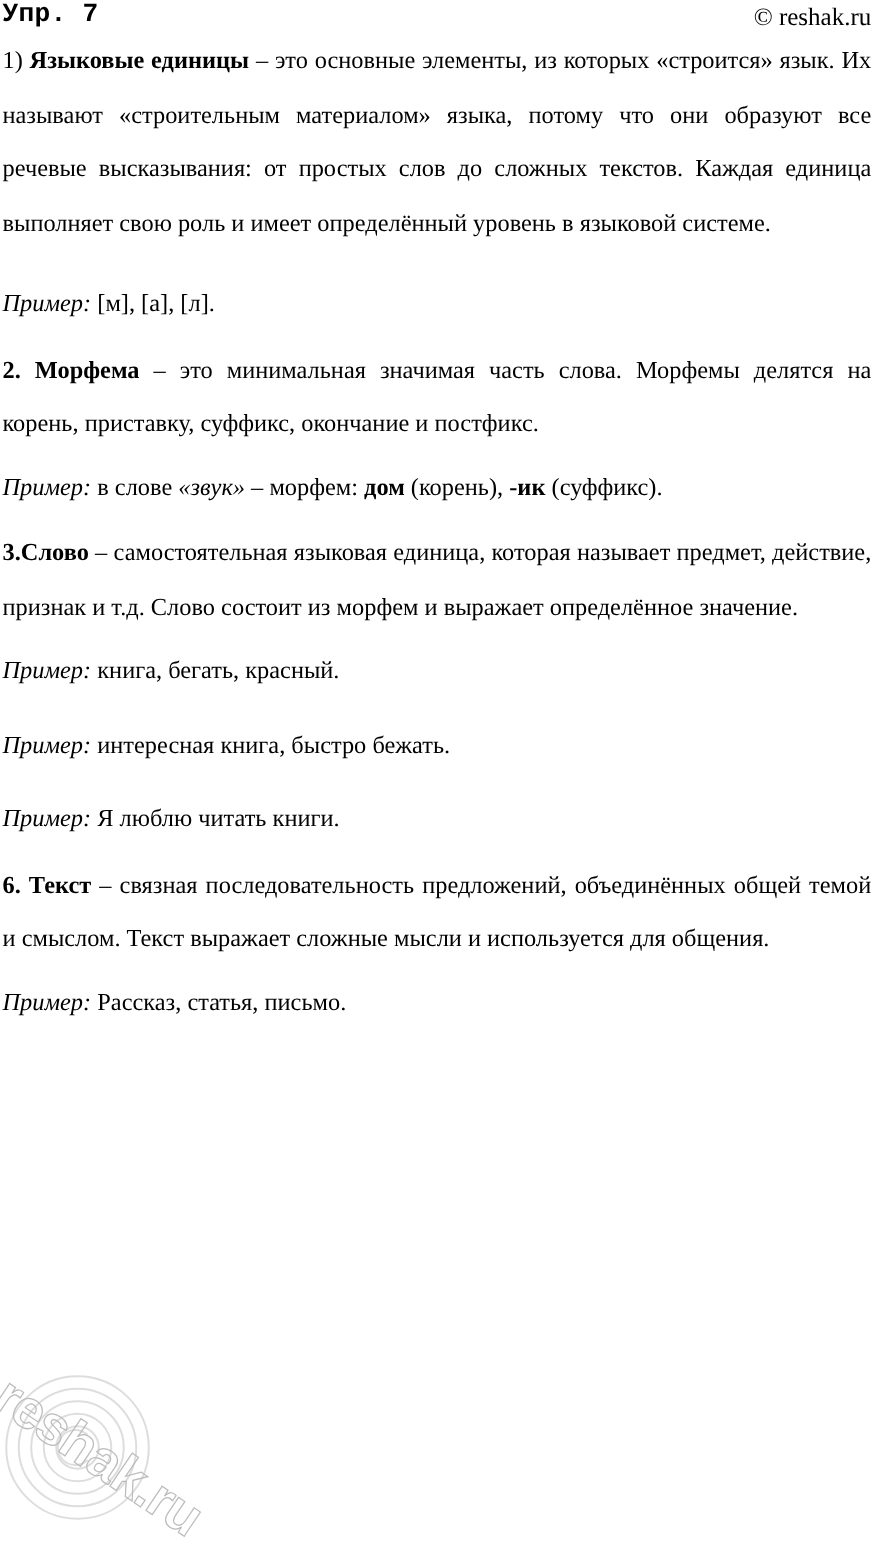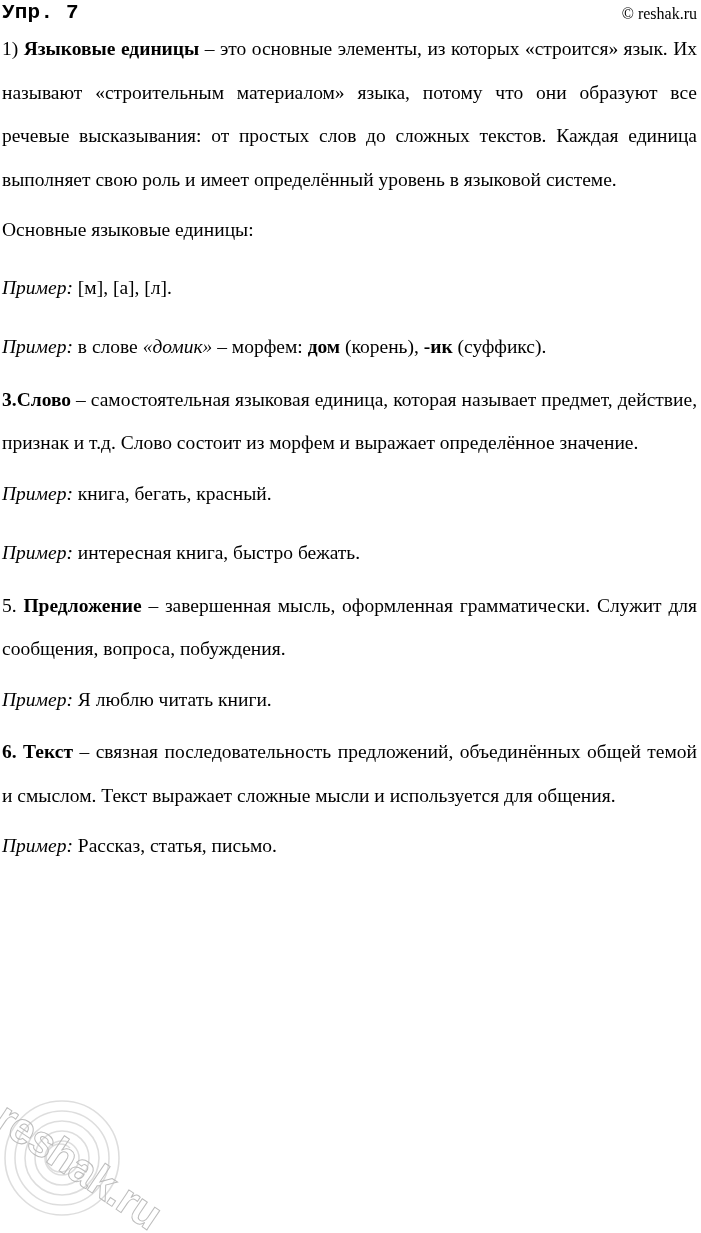--- a/index.html
+++ b/index.html
@@ -72,21 +72,21 @@
     font-size: 21px;
     font-weight: 700;
     line-height: 24px;
     letter-spacing: 0.2px;
     font-family: Liberation Mono, monospace;
   }
   .header-copyright {
     position: absolute;
     right: 4px;
     top: 3px;
-    font-size: 16px;
+    font-size: 20px;
     line-height: 22px;
     font-weight: 400;
   }
 
   .content {
     position: relative;
     margin: 0;
     padding: 0 4px 0 2px;
   }
 
@@ -134,46 +134,45 @@
     <div class="header-title">Упр. 7</div>
     <div class="header-copyright">© reshak.ru</div>
   </div>
 
   <div class="content">
 
     <p class="para last-line-left"><span>1)</span> <b>Языковые единицы</b> <span>–</span> <span>это основные элементы, из которых «строится» язык. Их называют «строительным материалом» языка, потому что они образуют все речевые высказывания: от простых слов до сложных текстов. Каждая единица выполняет свою роль и имеет определённый уровень в языковой системе.</span></p>
 
     <div class="gap-sm"></div>
 
-    <p class="para last-line-left">Основные языковые единицы:</p>
 
     <div class="gap-sm"></div>
 
     <div class="gap-sm"></div>
     <p class="para last-line-left"><i>Пример:</i> <span>[м], [а], [л].</span></p>
 
     <div class="gap-md"></div>
 
+    <p class="para last-line-left"><b>2.</b> <b>Морфема</b> <span>–</span> <span>это минимальная значимая часть слова. Морфемы делятся на корень, приставку, суффикс, окончание и постфикс.</span></p>
     <div class="gap-sm"></div>
-    <p class="para last-line-left"><i>Пример:</i> <span>в слове</span> <i>«домик»</i> <span>–</span> <span>морфем:</span> <b>дом</b> <span>(корень),</span> <b>-ик</b> <span>(суффикс).</span></p>
+    <p class="para last-line-left"><i>Пример:</i> <span>в слове</span> <i>«звук»</i> <span>–</span> <span>морфем:</span> <b>дом</b> <span>(корень),</span> <b>-ик</b> <span>(суффикс).</span></p>
 
     <div class="gap-md"></div>
 
     <p class="para last-line-left"><b>3.</b><b>Слово</b> <span>–</span> <span>самостоятельная языковая единица, которая называет предмет, действие, признак и т.д. Слово состоит из морфем и выражает определённое значение.</span></p>
     <div class="gap-sm"></div>
     <p class="para last-line-left"><i>Пример:</i> <span>книга, бегать, красный.</span></p>
 
     <div class="gap-md"></div>
 
     <div class="gap-sm"></div>
     <p class="para last-line-left"><i>Пример:</i> <span>интересная книга, быстро бежать.</span></p>
 
     <div class="gap-md"></div>
 
-    <p class="para last-line-left"><span>5.</span> <b>Предложение</b> <span>–</span> <span>завершенная мысль, оформленная грамматически. Служит для сообщения, вопроса, побуждения.</span></p>
     <div class="gap-sm"></div>
     <p class="para last-line-left"><i>Пример:</i> <span>Я люблю читать книги.</span></p>
 
     <div class="gap-md"></div>
 
     <p class="para last-line-left"><b>6.</b> <b>Текст</b> <span>–</span> <span>связная последовательность предложений, объединённых общей темой и смыслом. Текст выражает сложные мысли и используется для общения.</span></p>
     <div class="gap-sm"></div>
     <p class="para last-line-left"><i>Пример:</i> <span>Рассказ, статья, письмо.</span></p>
 
   </div>

